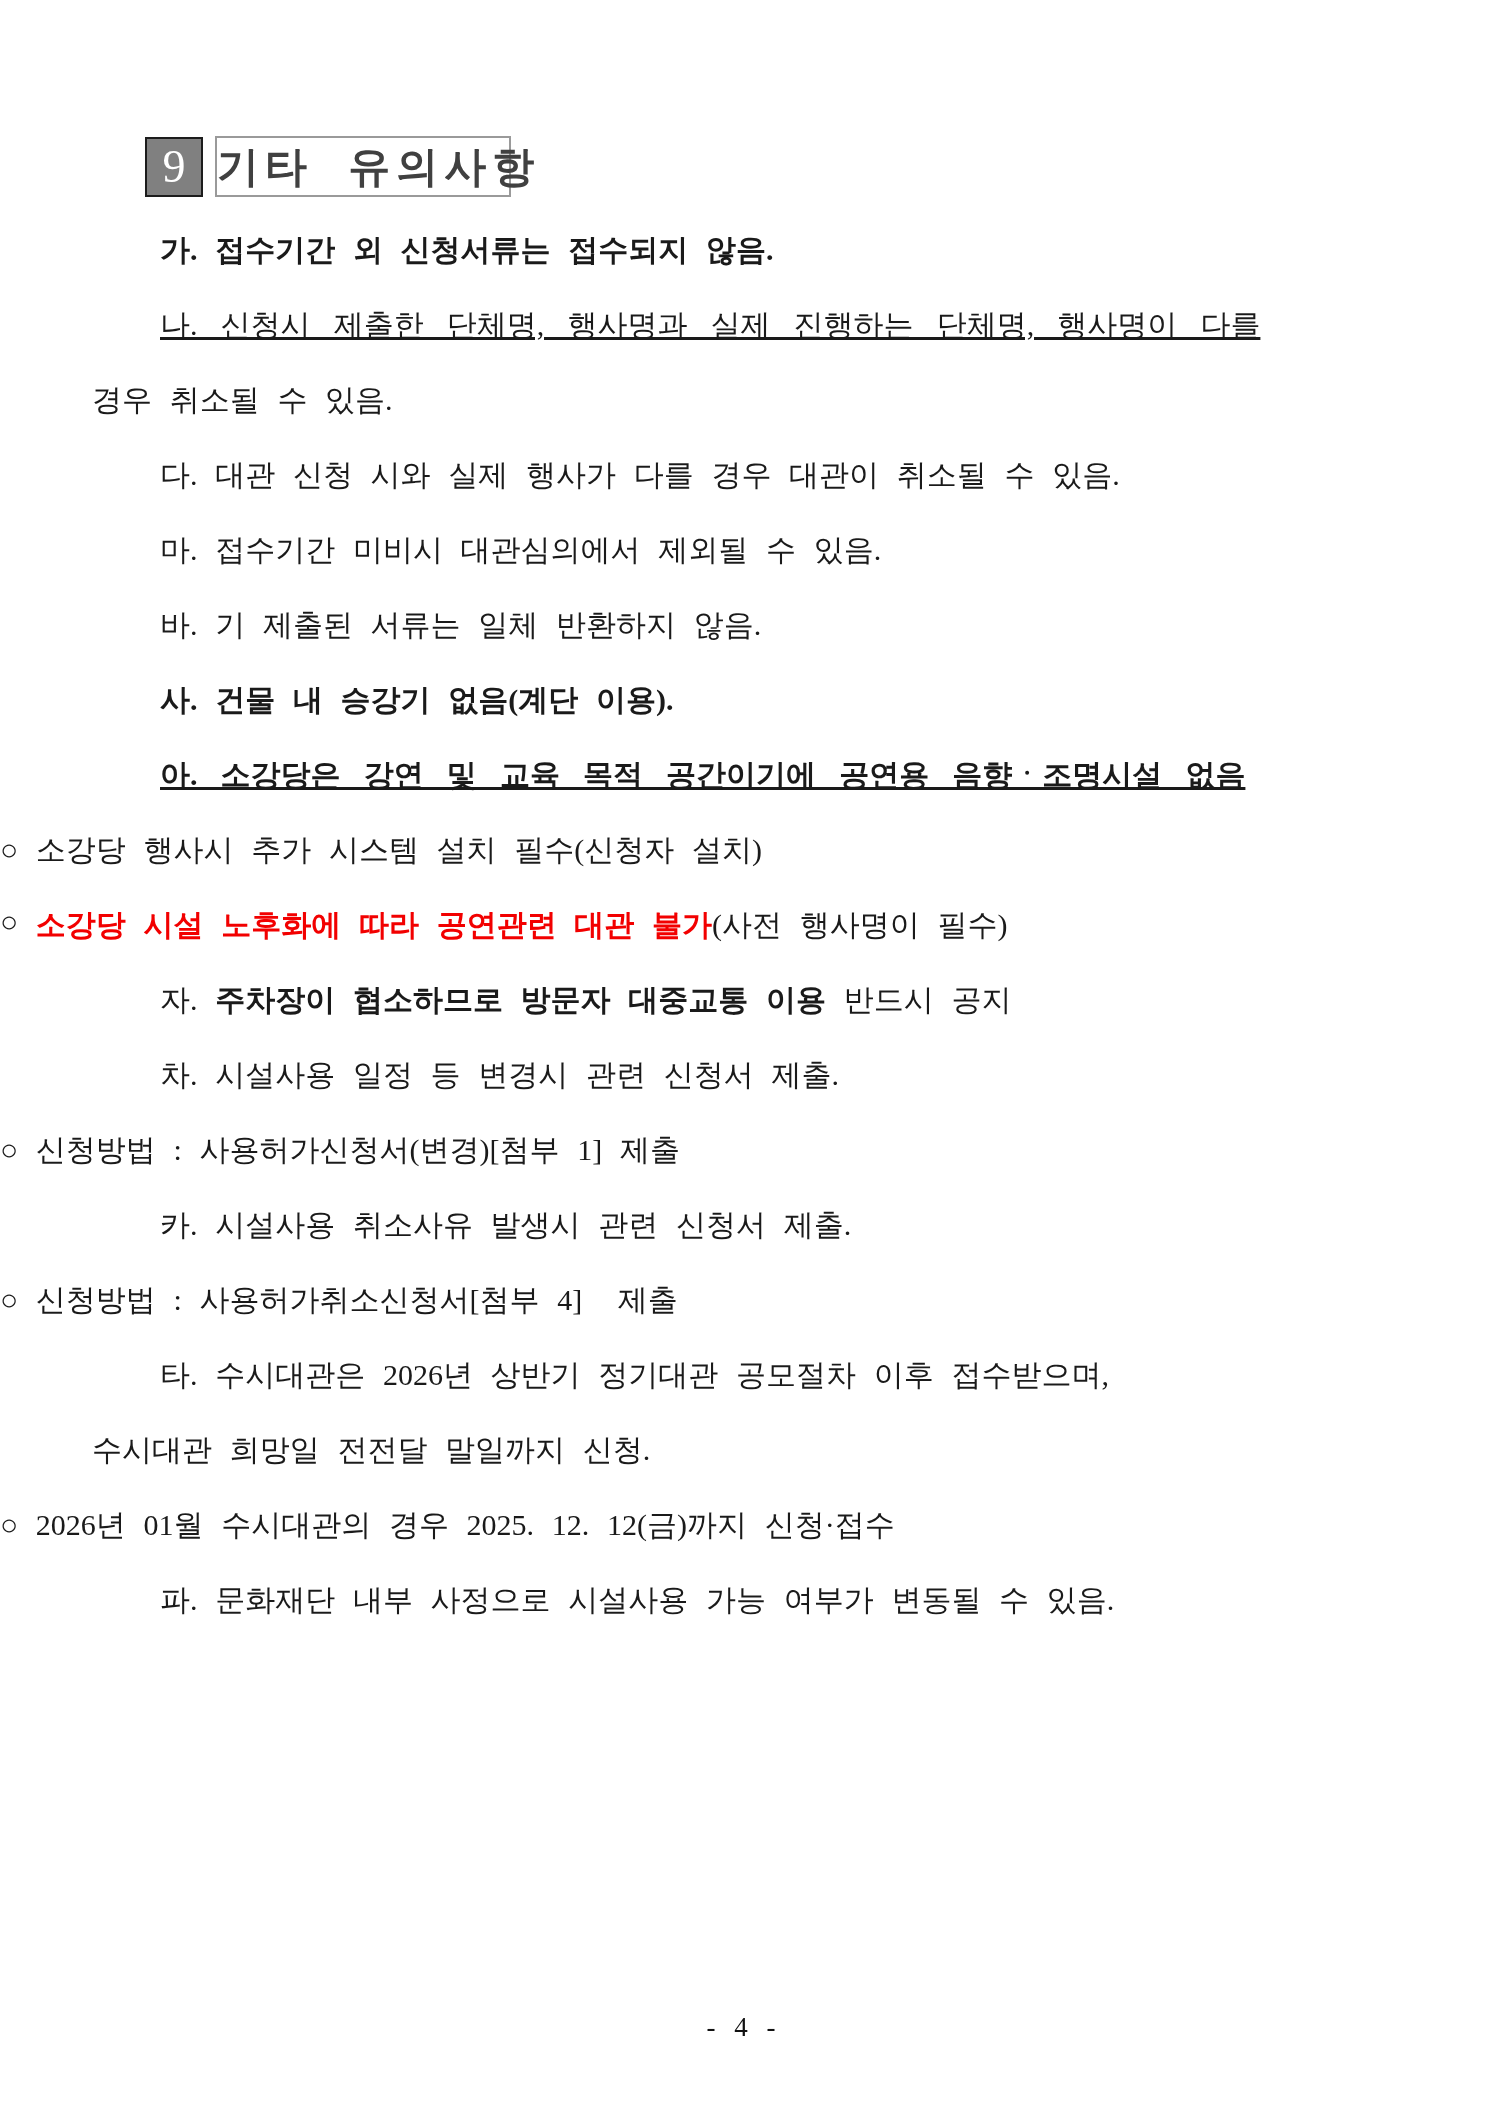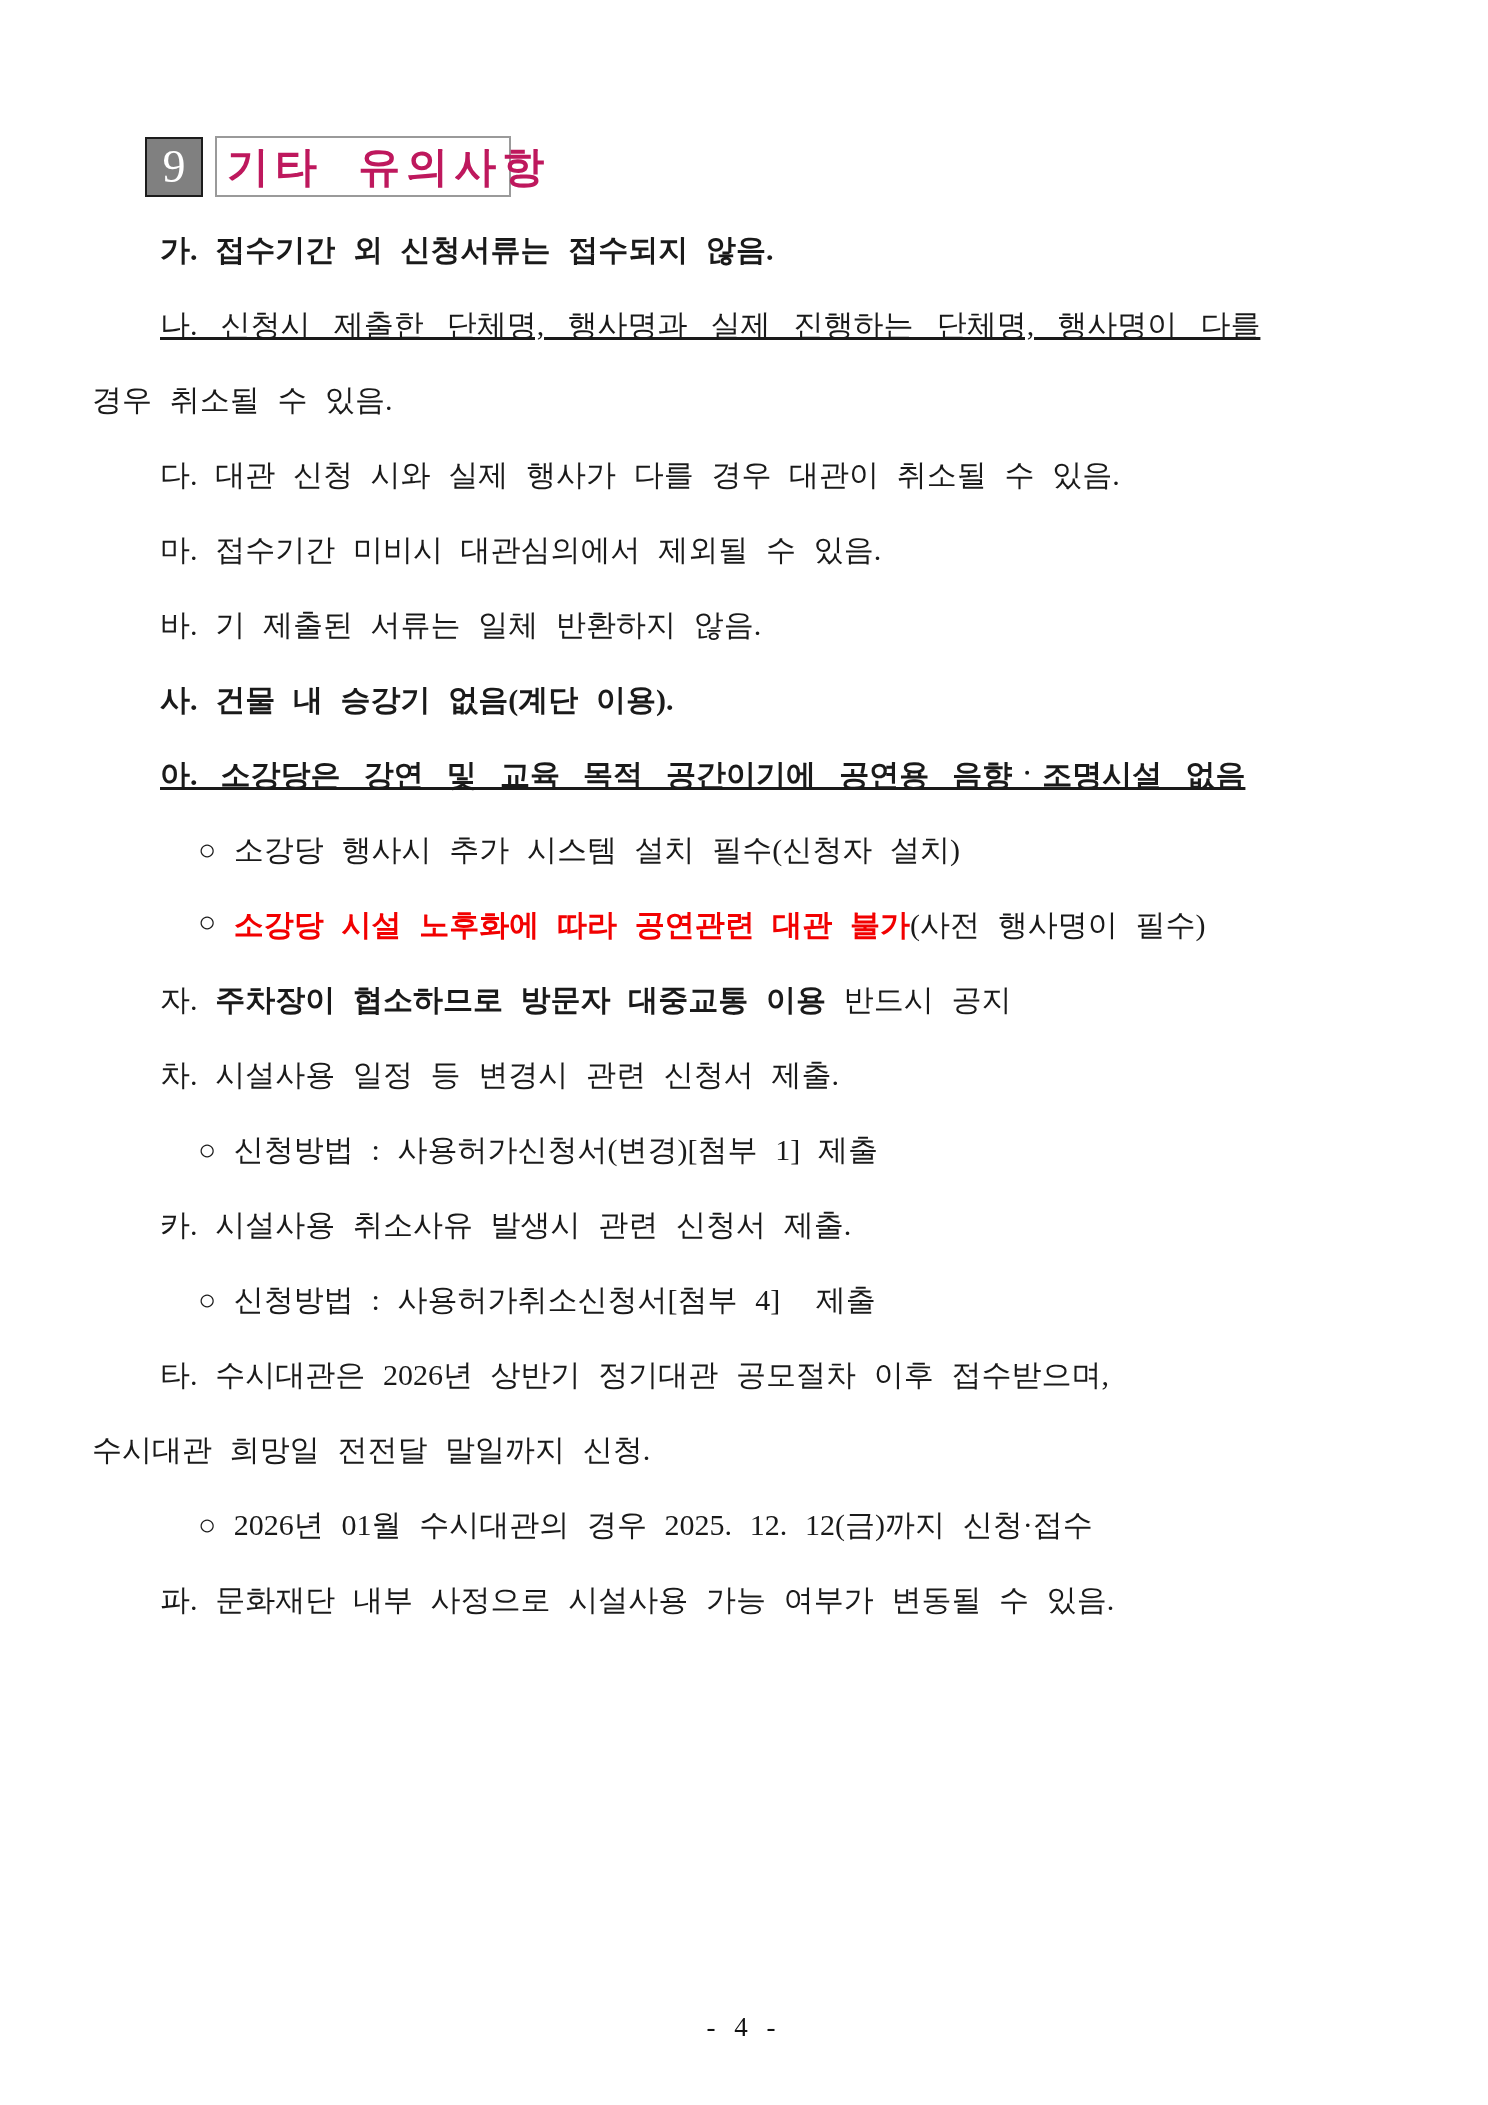--- a/index.html
+++ b/index.html
@@ -42,46 +42,46 @@
   .section-title-box {
     margin-left: 12px;
     width: 296px;
     height: 61px;
     margin-top: -1px;
     border: 2px solid #9a9a9a;
     box-sizing: border-box;
     background: #ffffff;
     display: flex;
     align-items: center;
-    padding-left: 10px;
+    padding-left: 0;
     font-family: "Liberation Sans", "DejaVu Sans", sans-serif;
     font-weight: 700;
     font-size: 42px;
     letter-spacing: 6px;
     white-space: pre;
-    color: #be185d;
+    color: #404040;
   }
 
   
   .notice-list {
     position: absolute;
     top: 230px;
     left: 0;
     right: 0;
   }
   .line {
     height: 75px;
     display: flex;
     align-items: flex-start;
     font-size: 30px;
     word-spacing: 0.34em;
     white-space: pre-wrap;
   }
   .line.item { padding-left: 160px; }
-  .line.sub  { padding-left: 198px; }
+  .line.sub  { }
   .line.wrap { padding-left: 92px; }
   .line.stretch { word-spacing: 0.52em; text-decoration: underline; }
   .seg { white-space: pre-wrap; }
   .seg.b { font-weight: 700; }
   .seg.red { color: var(--red, #f20000); }
 
   
   .page-footer {
     position: absolute;
     top: 2012px;

